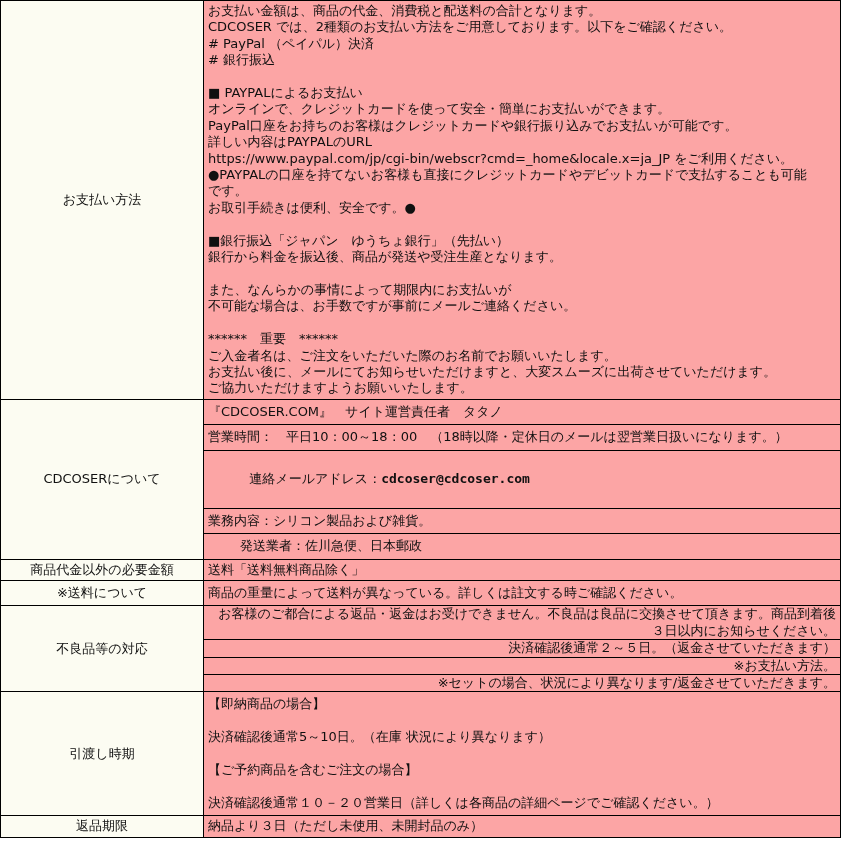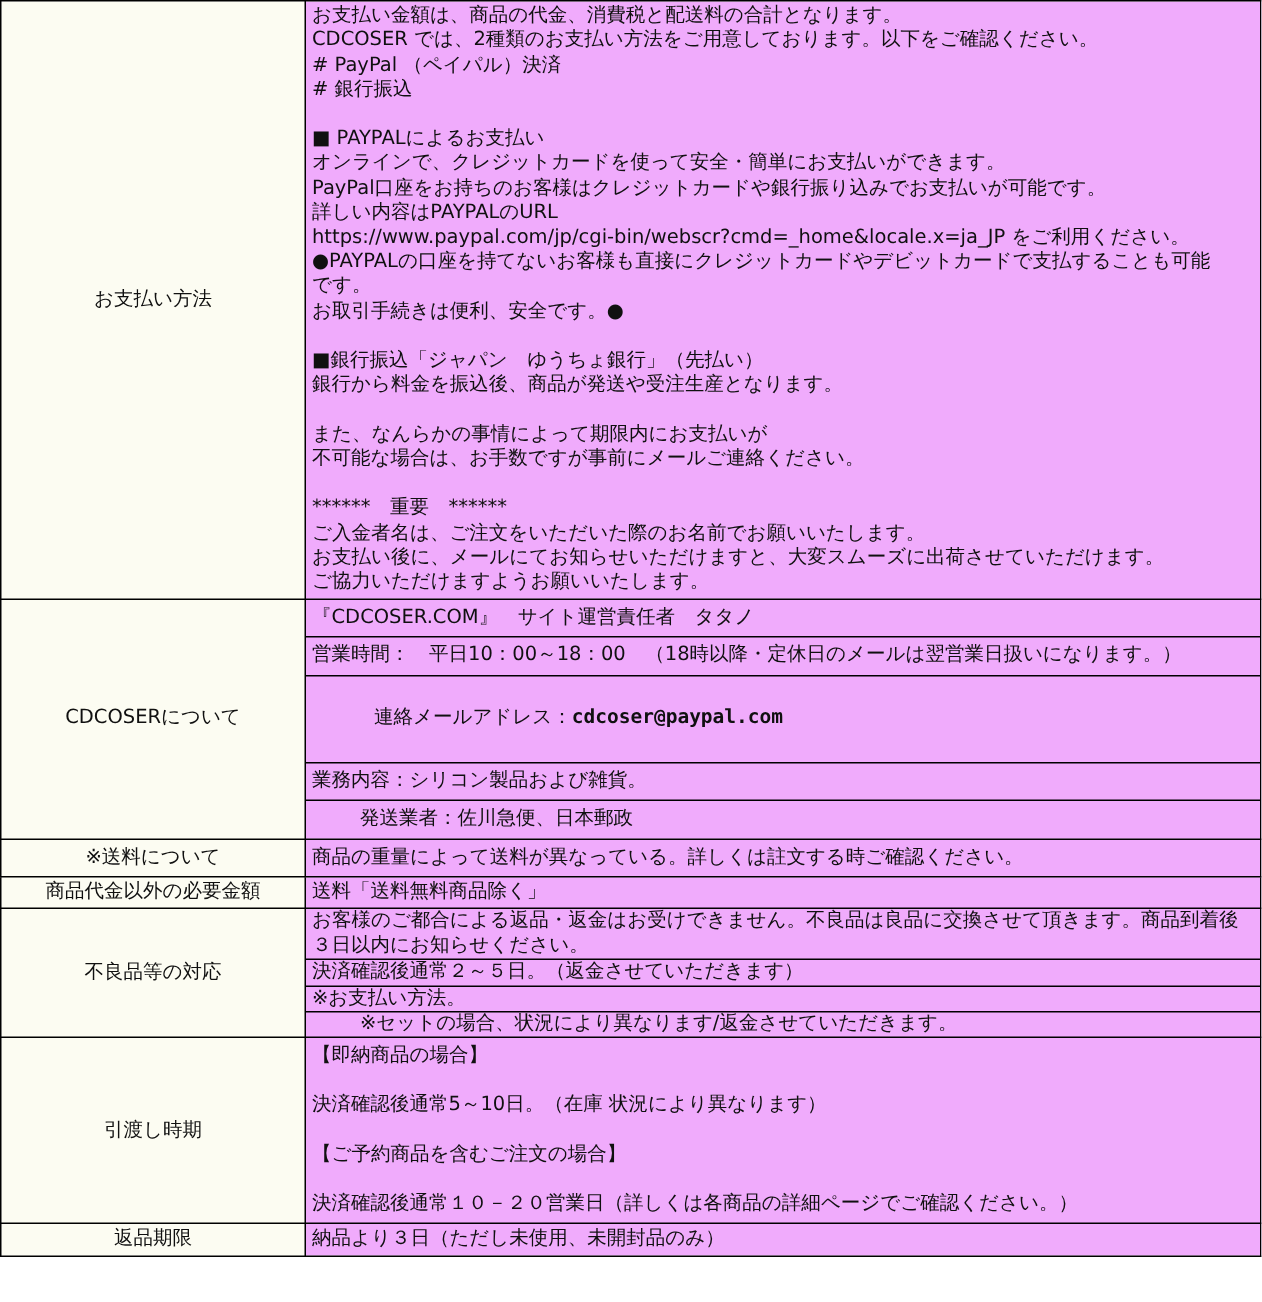--- a/index.html
+++ b/index.html
@@ -30,28 +30,28 @@
     width:196px;
     background:var(--header-bg);
     font-weight:normal;
     text-align:center;
     padding:2px 3px;
     font-size:13px;
     line-height:1.25;
   }
   .shop-info td{
     padding:0;
-    background:#f0abfc;
+    background:#fca5a5;
   }
   .cell{
     white-space:pre-wrap;
     line-height:16.4px;
     word-break:break-all;
   }
-  .p0{padding:0 4px;}
+  .p0{padding:0 4px;text-align:right;}
   .p2{padding:2px 4px;}
   .p4{padding:4px 4px;}
   .subcell{border-bottom:1px solid var(--table-border);}
   .subcell:last-child{border-bottom:none;margin-left:32px;}
   .email{
     font-weight:bold;
     font-family:"DejaVu Sans Mono","Liberation Mono",monospace;
   }
 </style>
 </head>
@@ -89,38 +89,38 @@
 ご協力いただけますようお願いいたします。</div>
       </td>
     </tr>
 
     <tr>
       <th>CDCOSERについて</th>
       <td>
         <div class="cell p4 subcell">『CDCOSER.COM』　サイト運営責任者　タタノ</div>
         <div class="cell p4 subcell">営業時間：　平日10：00～18：00　（18時以降・定休日のメールは翌営業日扱いになります。）</div>
         <div class="cell p4 subcell">
-          <span>連絡メールアドレス：</span><span class="email">cdcoser@paypal.com</span>
+          <span>連絡メールアドレス：</span><span class="email">cdcoser@cdcoser.com</span>
         </div>
         <div class="cell p4 subcell">業務内容：シリコン製品および雑貨。</div>
         <div class="cell p4 subcell">発送業者：佐川急便、日本郵政</div>
       </td>
     </tr>
 
     <tr>
-      <th>※送料について</th>
+      <th>商品代金以外の必要金額</th>
       <td>
-        <div class="cell p4">商品の重量によって送料が異なっている。詳しくは註文する時ご確認ください。</div>
+        <div class="cell p2">送料「送料無料商品除く」</div>
       </td>
     </tr>
 
     <tr>
-      <th>商品代金以外の必要金額</th>
+      <th>※送料について</th>
       <td>
-        <div class="cell p2">送料「送料無料商品除く」</div>
+        <div class="cell p4">商品の重量によって送料が異なっている。詳しくは註文する時ご確認ください。</div>
       </td>
     </tr>
 
     <tr>
       <th>不良品等の対応</th>
       <td>
         <div class="cell p0 subcell">お客様のご都合による返品・返金はお受けできません。不良品は良品に交換させて頂きます。商品到着後３日以内にお知らせください。</div>
         <div class="cell p0 subcell">決済確認後通常２～５日。（返金させていただきます）</div>
         <div class="cell p0 subcell">※お支払い方法。</div>
         <div class="cell p0 subcell">※セットの場合、状況により異なります/返金させていただきます。</div>

